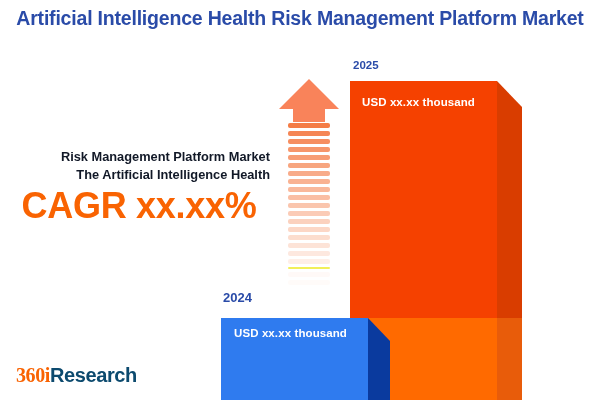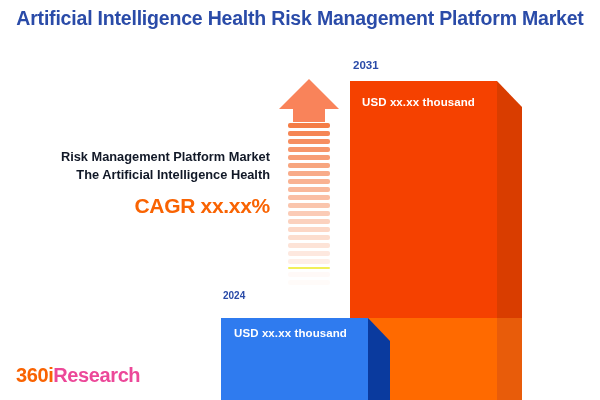--- a/index.html
+++ b/index.html
@@ -127,21 +127,21 @@
     top: 327px;
     font-size: 11.5px;
     font-weight: bold;
     color: #ffffff;
     letter-spacing: 0.1px;
   }
   #year-2024 {
     position: absolute;
     left: 223px;
     top: 290px;
-    font-size: 10px;
+    font-size: 13px;
     font-weight: bold;
     color: #2A4BA8;
   }
 
   
   #growth-arrow {
     position: absolute;
     left: 278px;
     top: 78px;
     width: 62px;
@@ -175,47 +175,48 @@
     text-align: right;
   }
   .statement-line {
     font-size: 12.8px;
     line-height: 17.5px;
     font-weight: bold;
     color: #111827;
   }
   #cagr-value {
     margin-top: 7px;
-    font-size: 21px;
+    font-size: 36px;
     line-height: 32px;
     font-weight: bold;
     color: #F96302;
     letter-spacing: -0.3px;
+    text-align: center;
   }
 
   
   #logo {
     position: absolute;
     left: 16px;
     top: 364px;
     font-size: 20px;
     font-weight: bold;
     letter-spacing: -0.4px;
   }
-  #logo-360i { color: #F96302; }
-  #logo-research { color: #ec4899; }
+  #logo-360i { color: #F96302; font-family: Liberation Serif, serif; }
+  #logo-research { color: #0c4a6e; }
 </style>
 </head>
 <body>
 
 <div id="canvas">
 
   <div id="chart-title">Artificial Intelligence Health Risk Management Platform Market</div>
 
-  <div id="year-2032">2031</div>
+  <div id="year-2032">2025</div>
 
   <div class="bar-wrap" id="bar-2032">
     <div id="bar-2032-front"></div>
     <div id="bar-2032-side"></div>
     <div id="bar-2032-front-lower"></div>
     <div id="bar-2032-side-lower"></div>
   </div>
   <div id="bar-2032-label">USD xx.xx thousand</div>
 
   <div id="growth-arrow">

